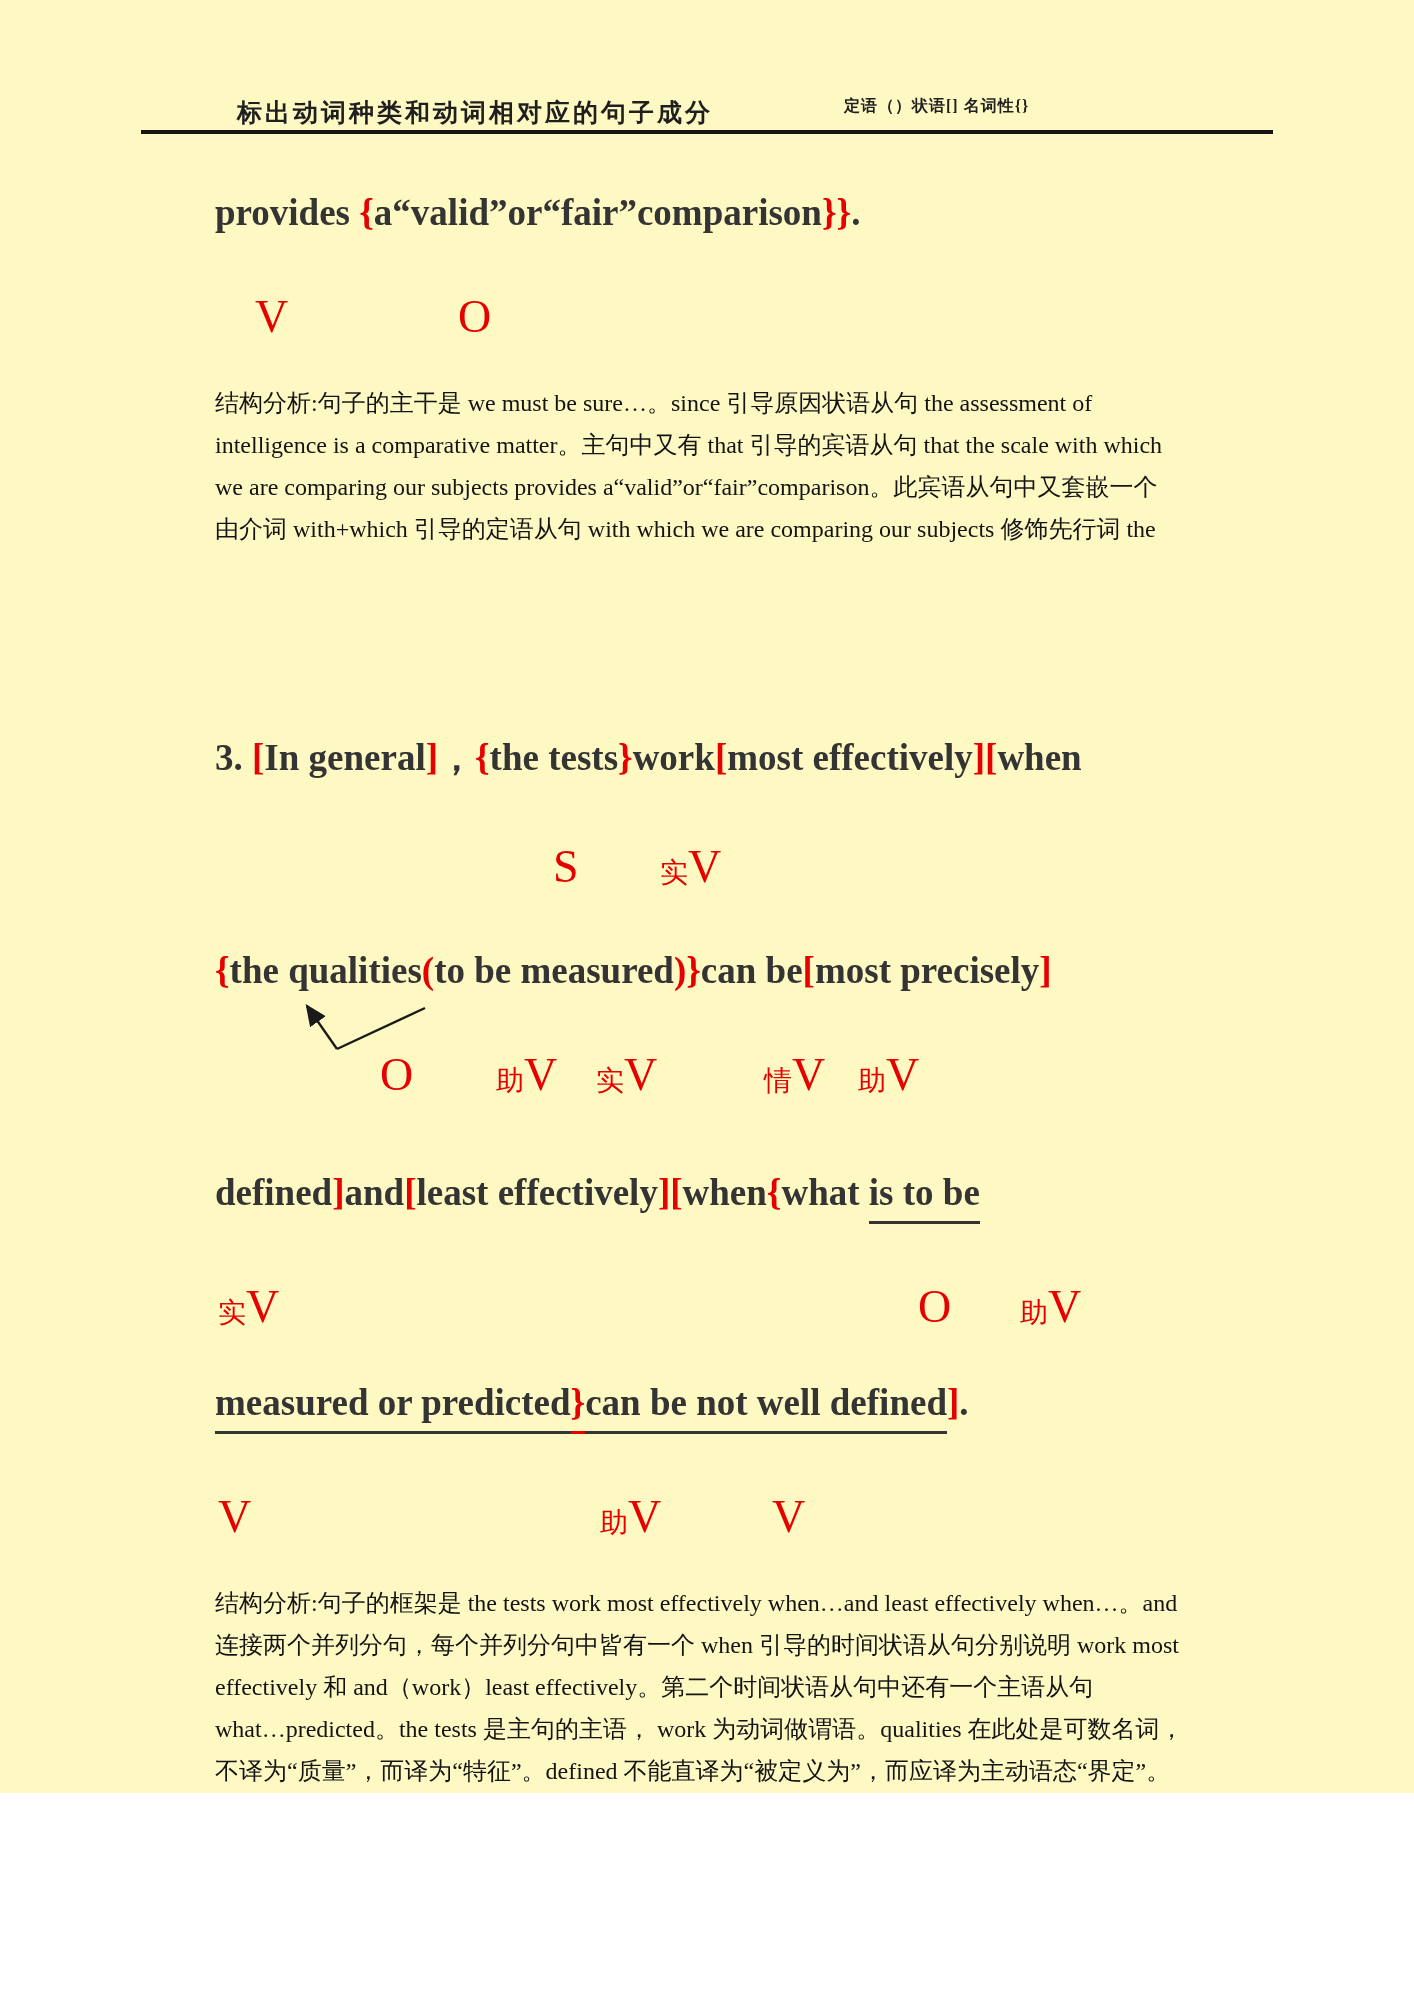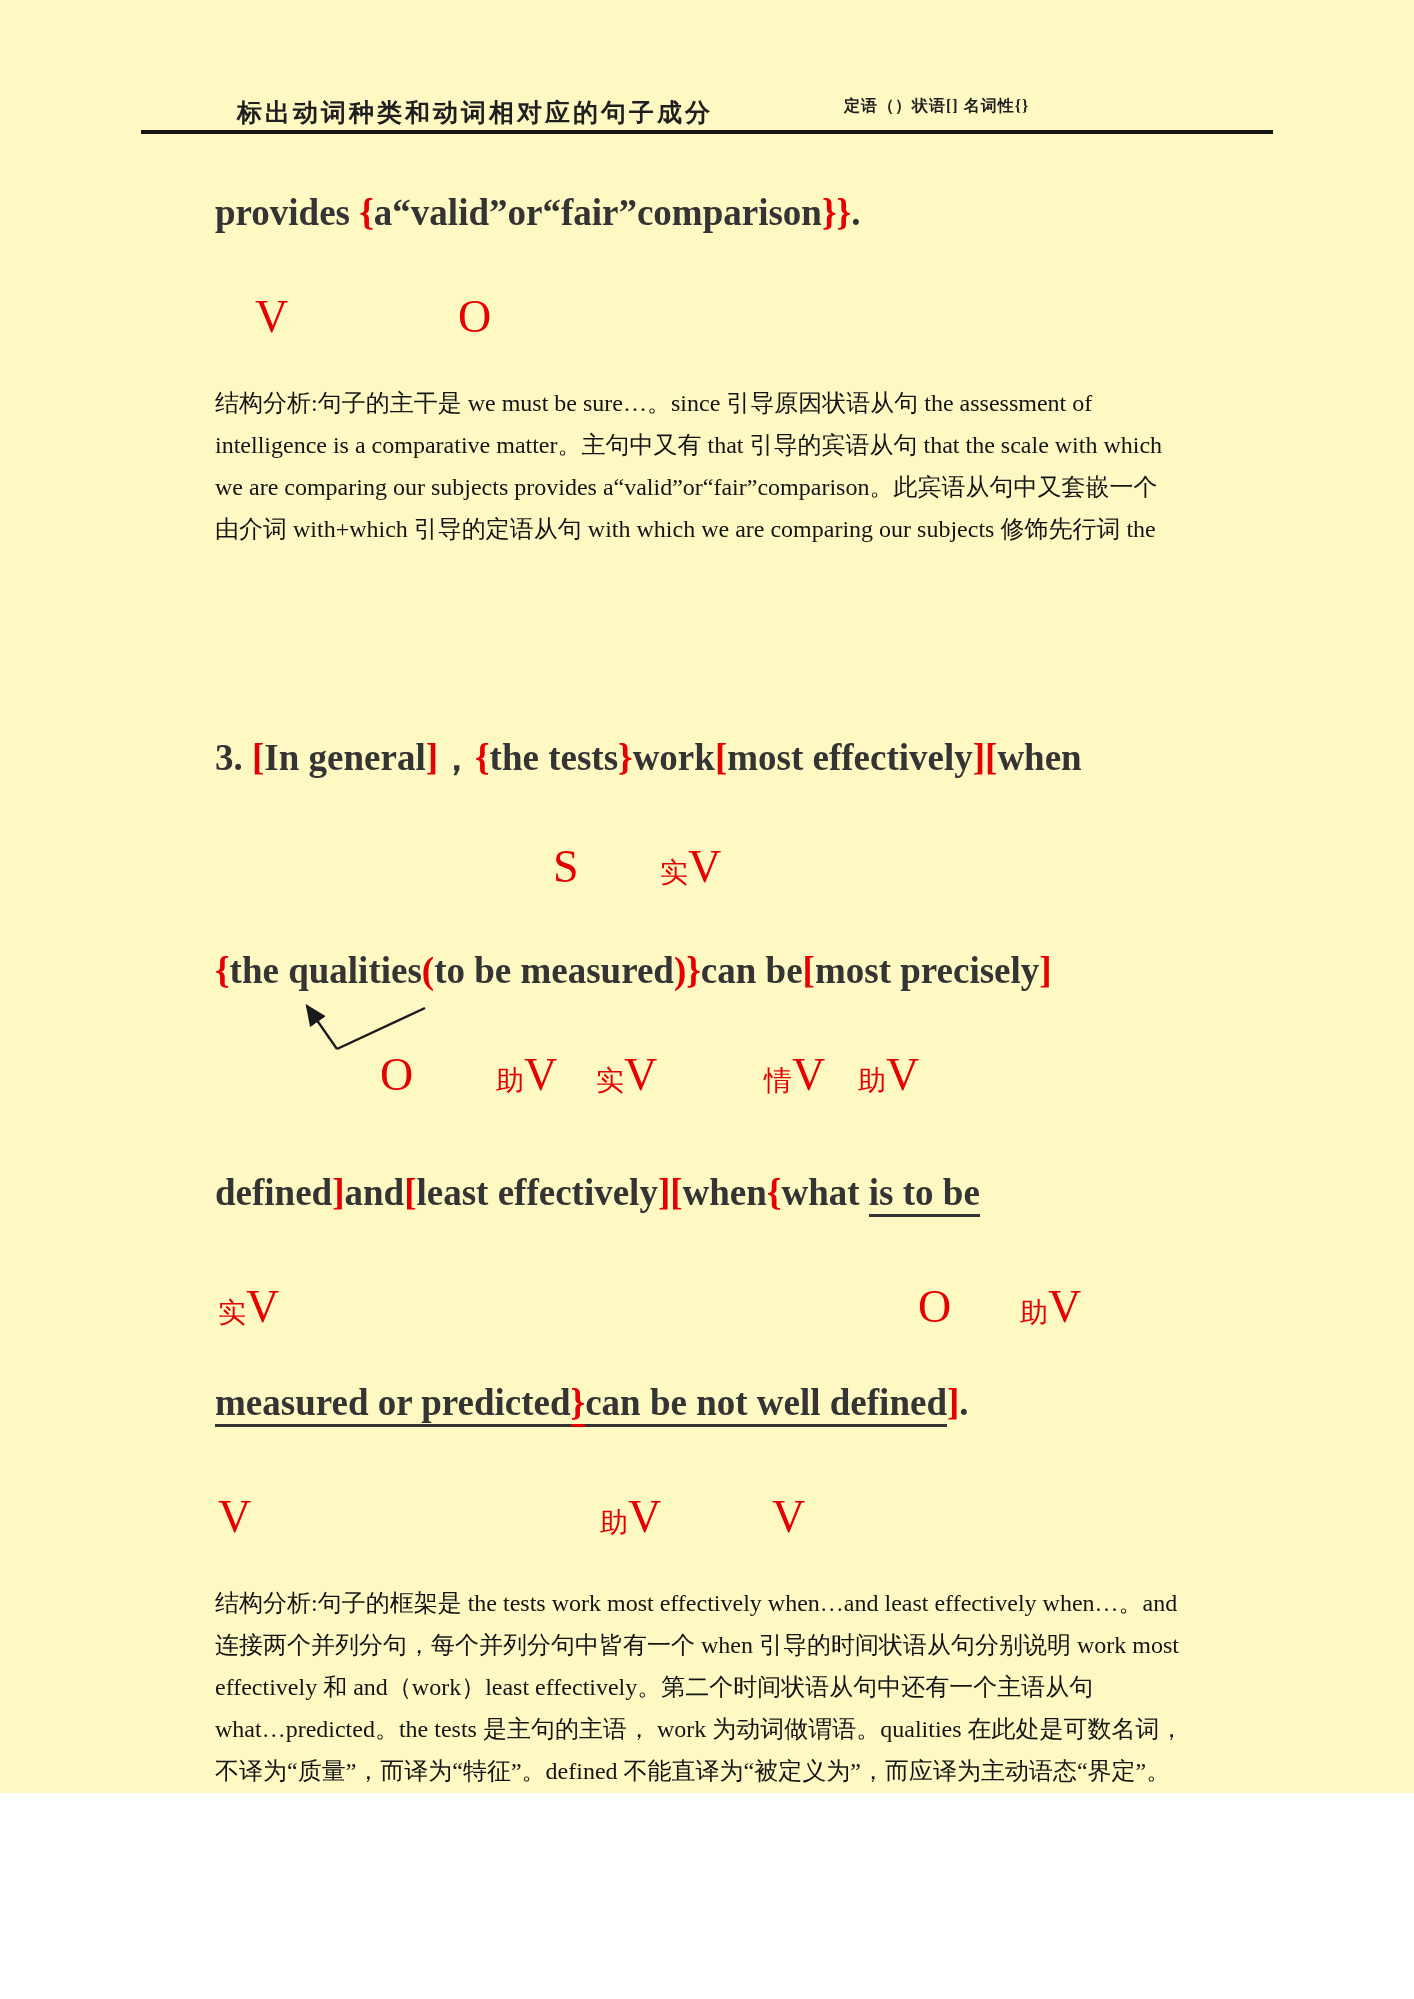--- a/index.html
+++ b/index.html
@@ -14,21 +14,21 @@
   .hdr-right { left:844px; font-size:16px; letter-spacing:1px; }
   .hdr-rule {
     position:absolute; left:141px; top:130px; width:1132px; height:4px;
     border-top:3px solid #151515; border-bottom:1px solid #151515;
   }
   .sent {
     position:absolute; left:215px; white-space:nowrap;
     font-size:37px; font-weight:bold; color:#343434; line-height:1.25;
   }
   .seg-red { color:#e60000; }
-  .seg-u { border-bottom:3px solid currentColor; padding-bottom:1px; }
+  .seg-u { border-bottom:3px solid currentColor; padding-bottom:8px; }
   .lab-row { position:absolute; left:0; top:0; width:100%; height:56px; }
   .lab { position:absolute; color:#e60000; font-size:46px; line-height:1.1; white-space:nowrap; }
   .lab .cjk { font-size:28px; }
   .para { position:absolute; left:215px; width:1000px; font-size:24px; color:#141414; }
   .para .pline { white-space:nowrap; height:42px; line-height:42px; }
   .footer { position:absolute; left:0; top:1916px; width:100%; text-align:center;
     font-size:21px; color:#141414; letter-spacing:2px;font-weight:bold; }
   .arrow-svg { position:absolute; left:280px; top:993px; width:170px; height:64px; }
 </style>
 </head>

